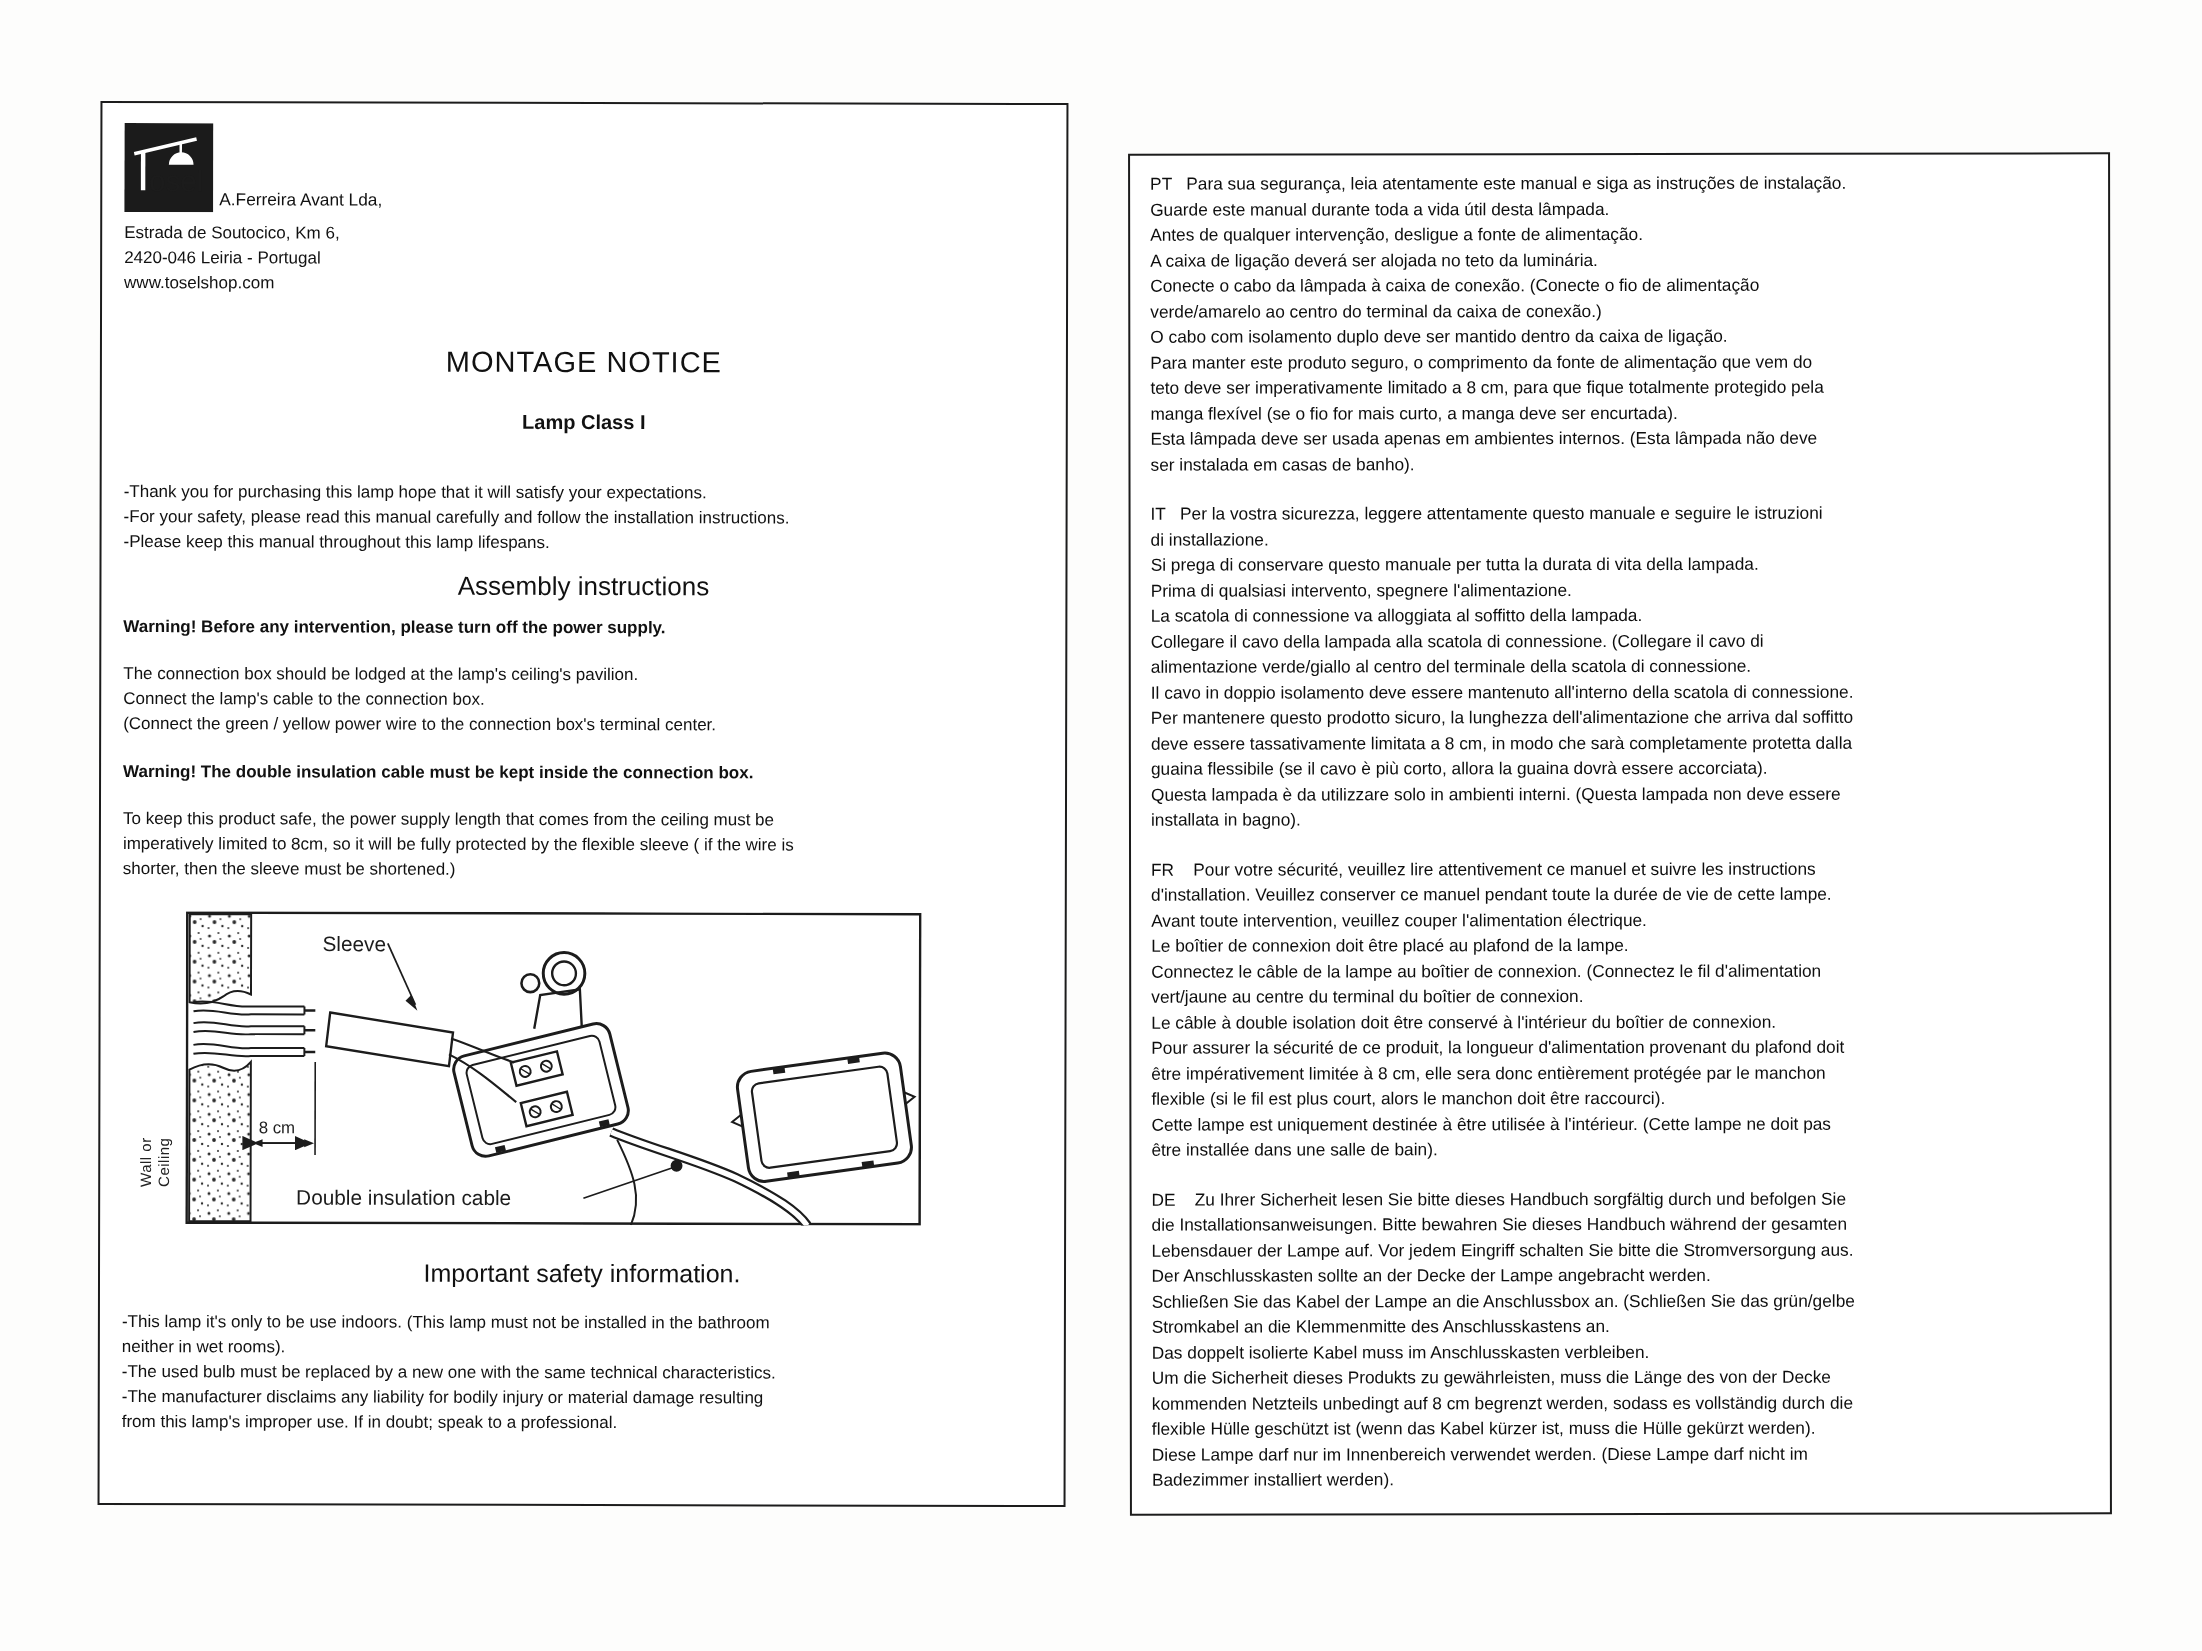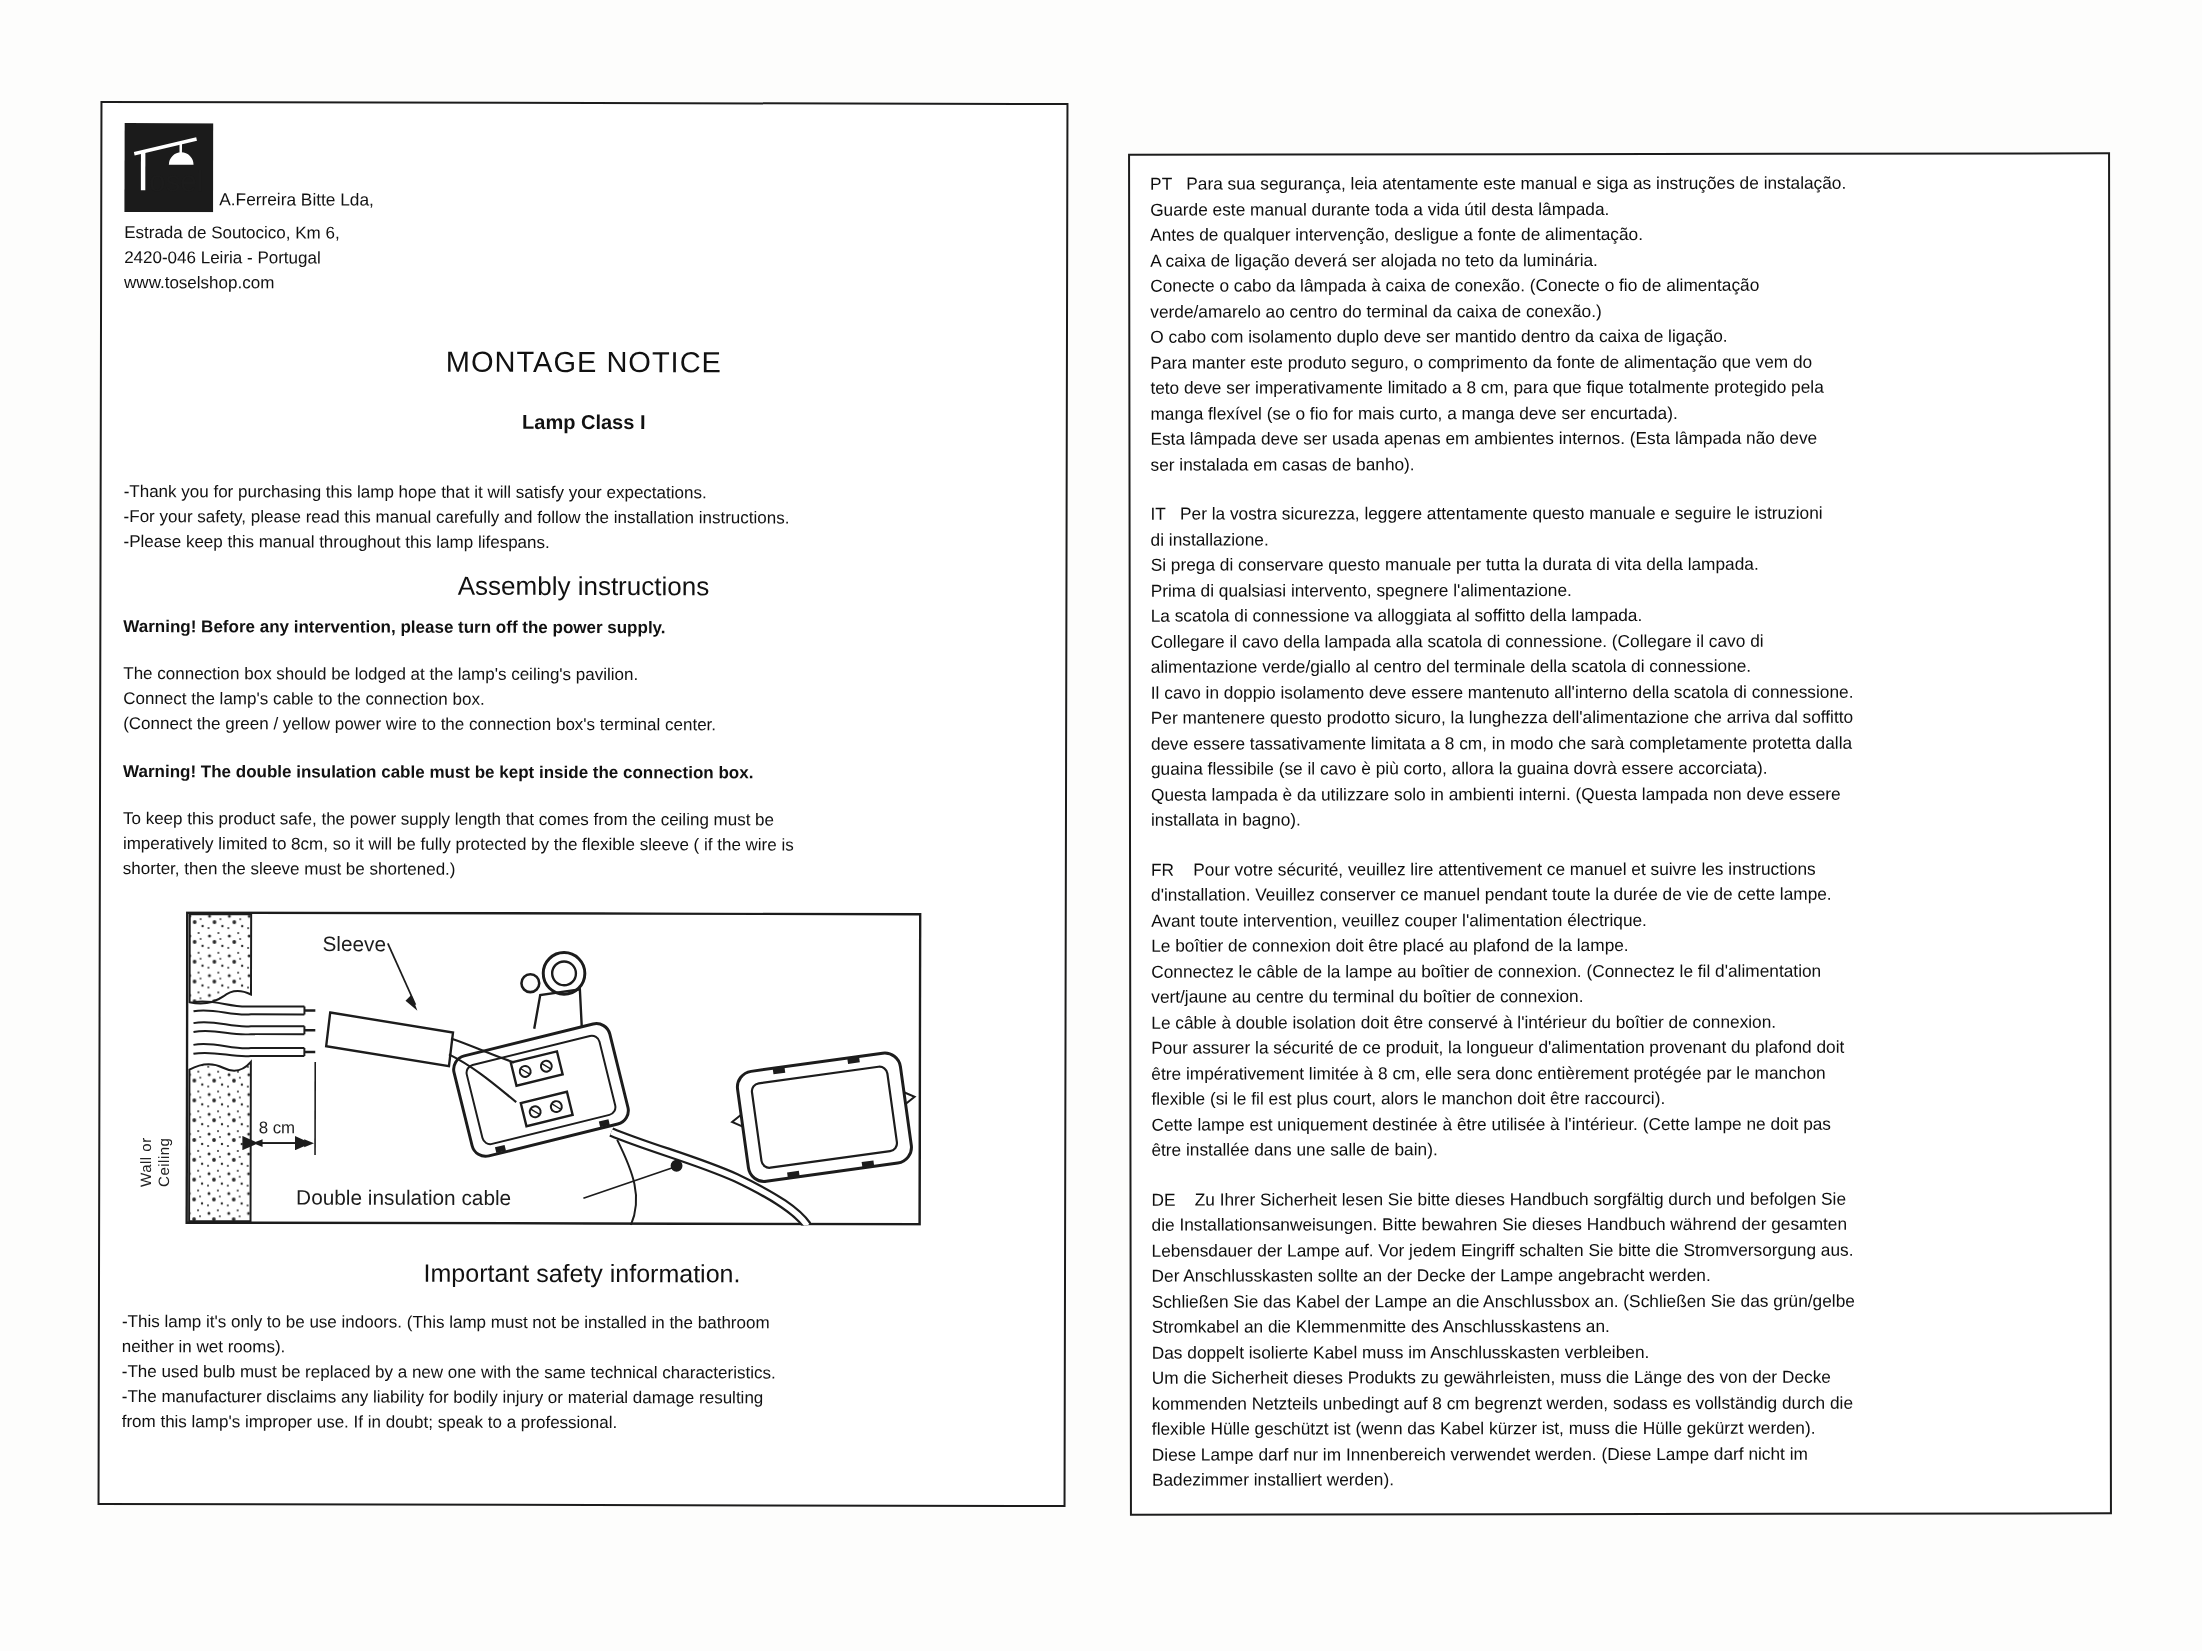--- a/index.html
+++ b/index.html
@@ -51,21 +51,21 @@
       <rect x="0" y="0" width="90" height="90" fill="#1b1b1b"></rect>
 
       <path d="M 10,31 L 73,16" stroke="#fff" stroke-width="3.5" fill="none"></path>
 
       <path d="M 19,29 L 19,68" stroke="#fff" stroke-width="4.5" fill="none"></path>
 
       <path d="M 57,19 L 57,31" stroke="#fff" stroke-width="2.5" fill="none"></path>
       <path d="M 45,42 A 12.5,12.5 0 0 1 70,42 Z" fill="#fff"></path>
       <text x="25" y="69" font-size="30" fill="#fff">osel</text>
     </svg>
-    <div class="company">A.Ferreira Bitte Lda,</div>
+    <div class="company">A.Ferreira Avant Lda,</div>
   </div>
 
   <div class="address body-lines">Estrada de Soutocico, Km 6,
 2420-046 Leiria - Portugal
 www.toselshop.com</div>
 
   <div class="doc-title">MONTAGE NOTICE</div>
   <div class="doc-subtitle">Lamp Class I</div>
 
   <div class="body-lines intro">-Thank you for purchasing this lamp hope that it will satisfy your expectations.

